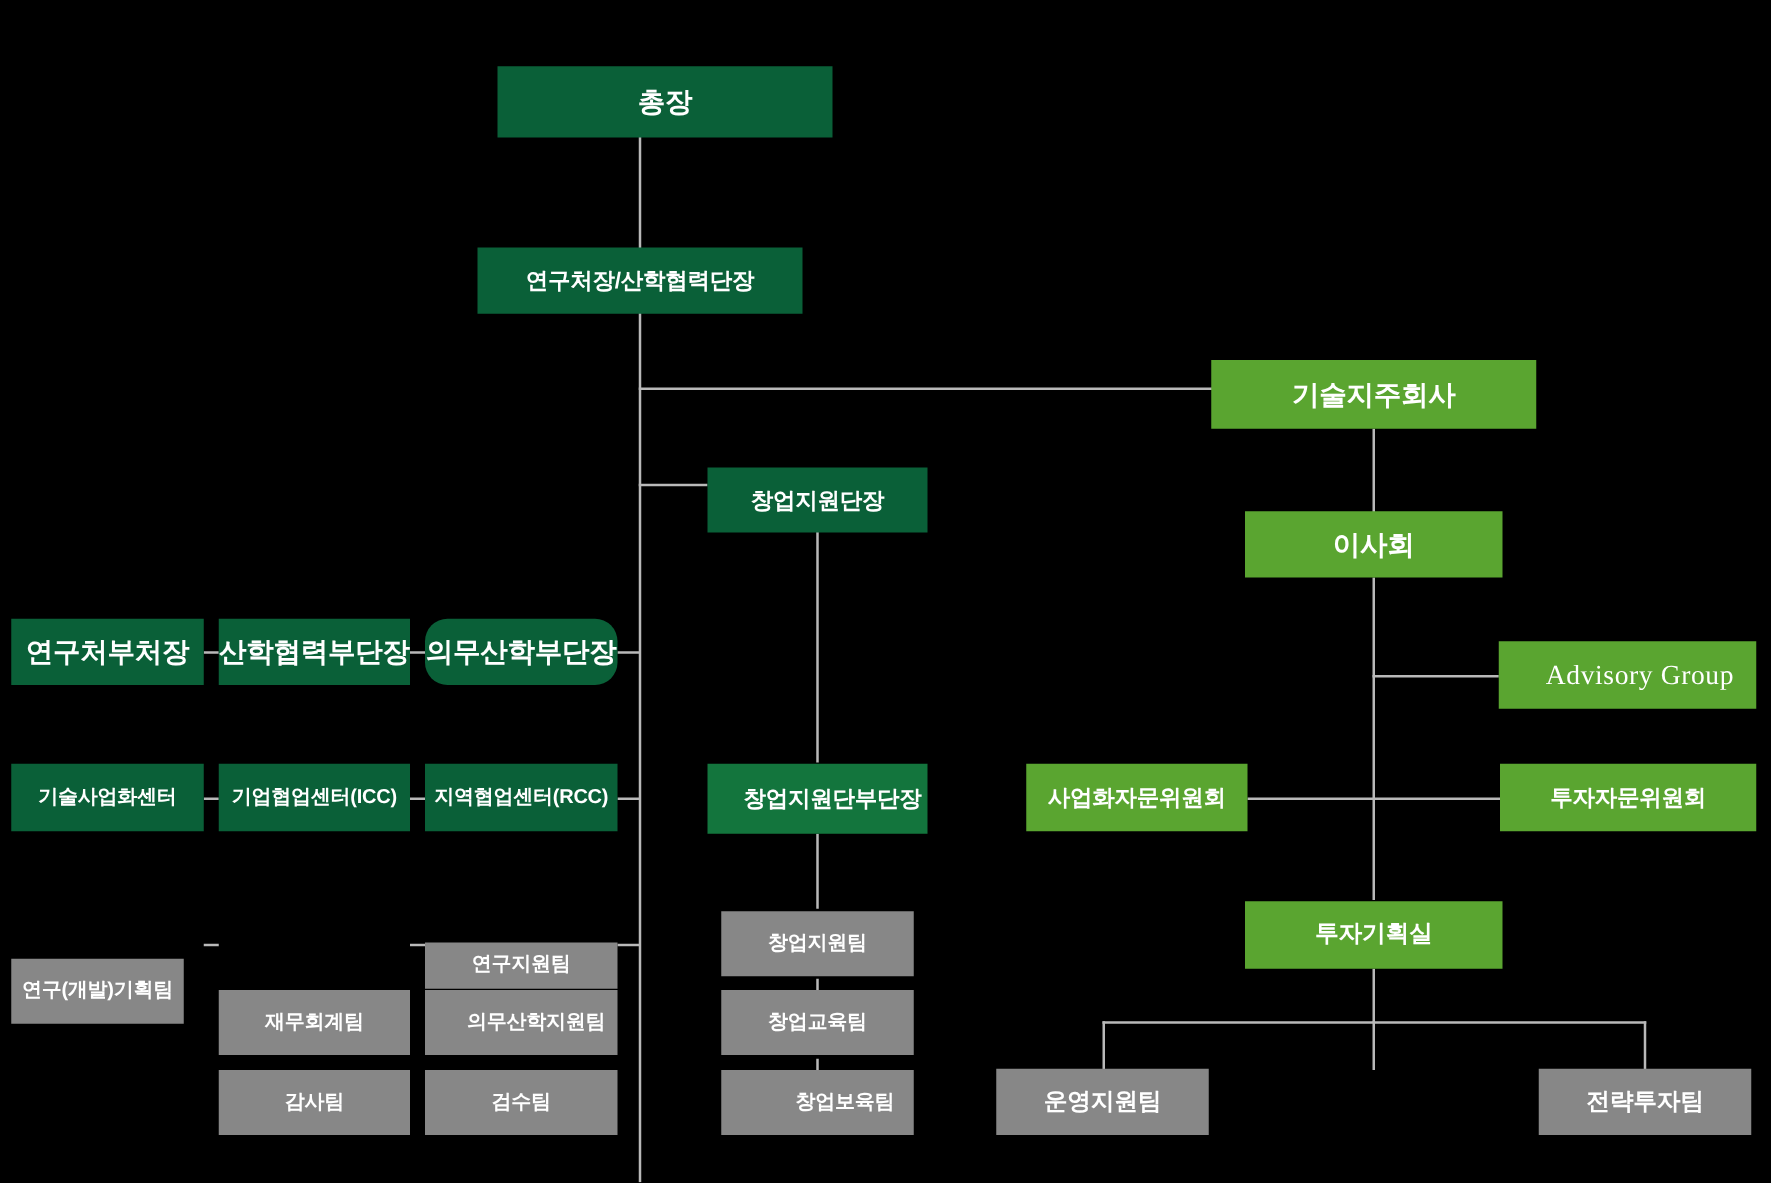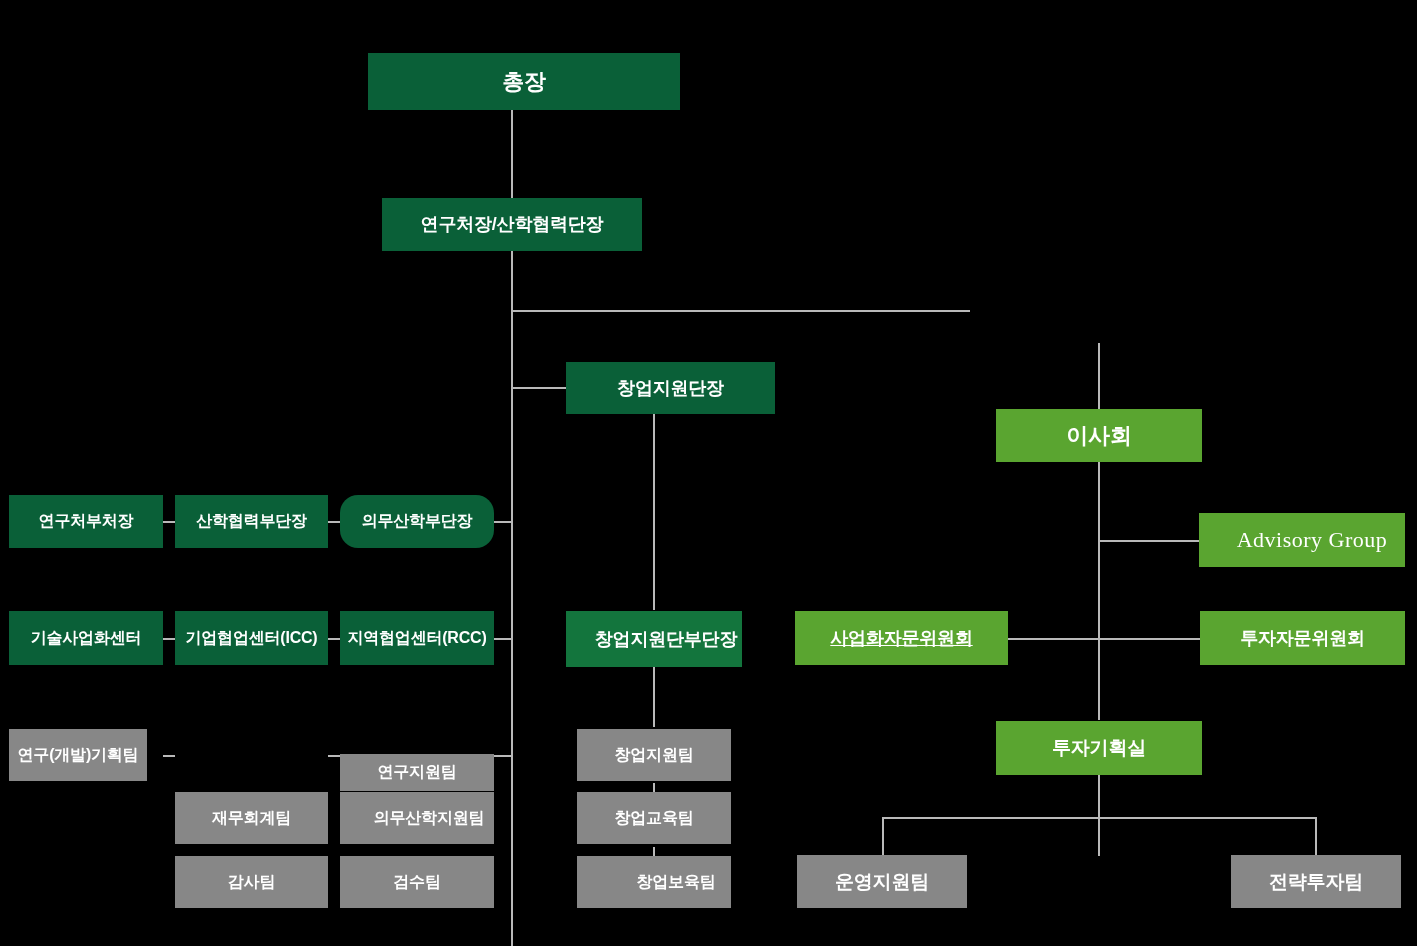--- a/index.html
+++ b/index.html
@@ -37,21 +37,21 @@
   .node.serif {
     font-family: "Liberation Serif", "DejaVu Serif", serif;
     font-weight: normal;
     letter-spacing: 0.5px;
     padding-left: 20px;
   }
 
   .fs22 { font-size: 22px; }
   .fs19 { font-size: 19px; }
   .fs18 { font-size: 18px; }
-  .fs17 { font-size: 16px; }
+  .fs17 { font-size: 22px; }
   .fs16 { font-size: 16px; }
 
   .line {
     position: absolute;
     background: #b9b9b9;
     z-index: 1;
   }
   .vline { width: 2px; }
   .hline { height: 2px; }
 </style>
@@ -90,45 +90,46 @@
   <div class="line hline" style="left:1098px; top:540px; width:101px;"></div>
 
   <div class="line hline" style="left:998px; top:638px; width:202px;"></div>
 
   <div class="line vline" style="left:1098px; top:775px; height:43px;"></div>
   <div class="line hline" style="left:882px; top:817px; width:435px;"></div>
   <div class="line vline" style="left:882px; top:817px; height:39px;"></div>
   <div class="line vline" style="left:1098px; top:817px; height:39px;"></div>
   <div class="line vline" style="left:1315px; top:817px; height:39px;"></div>
 
-  <div class="node dark fs22" style="left:368px; top:53px; width:312px; height:57px;text-align:right;">총장</div>
+  <div class="node dark fs22" style="left:398px; top:53px; width:268px; height:57px;text-align:right;">총장</div>
 
   <div class="node dark fs18" style="left:382px; top:198px; width:260px; height:53px;">연구처장/산학협력단장</div>
 
+  <div class="node light fs22" style="left:969px; top:288px; width:260px; height:55px;">기술지주회사</div>
 
-  <div class="node dark fs18" style="left:566px; top:362px; width:209px; height:52px;">창업지원단장</div>
+  <div class="node dark fs18" style="left:566px; top:374px; width:176px; height:52px;">창업지원단장</div>
 
   <div class="node light fs22" style="left:996px; top:409px; width:206px; height:53px;">이사회</div>
 
   <div class="node dark fs17" style="left:9px; top:495px; width:154px; height:53px;">연구처부처장</div>
   <div class="node dark fs17" style="left:175px; top:495px; width:153px; height:53px;">산학협력부단장</div>
   <div class="node dark fs17" style="left:340px; top:495px; width:154px; height:53px;border-radius:18px;">의무산학부단장</div>
 
   <div class="node light fs22 serif" style="left:1199px; top:513px; width:206px; height:54px;">Advisory Group</div>
 
   <div class="node dark fs16" style="left:9px; top:611px; width:154px; height:54px;">기술사업화센터</div>
   <div class="node dark fs16" style="left:175px; top:611px; width:153px; height:54px;">기업협업센터(ICC)</div>
   <div class="node dark fs16" style="left:340px; top:611px; width:154px; height:54px;">지역협업센터(RCC)</div>
 
   <div class="node mid fs18" style="left:566px; top:611px; width:176px; height:56px;padding-left:24px;">창업지원단부단장</div>
 
-  <div class="node light fs18" style="left:795px; top:611px; width:213px; height:54px;text-decoration:underline;">사업화자문위원회</div>
+  <div class="node light fs18" style="left:821px; top:611px; width:177px; height:54px;">사업화자문위원회</div>
   <div class="node light fs18" style="left:1200px; top:611px; width:205px; height:54px;">투자자문위원회</div>
 
-  <div class="node gray fs16" style="left:9px; top:729px; width:138px; height:52px;">연구(개발)기획팀</div>
+  <div class="node gray fs16" style="left:9px; top:767px; width:138px; height:52px;">연구(개발)기획팀</div>
   <div class="node gray fs16" style="left:340px; top:754px; width:154px; height:37px;">연구지원팀</div>
 
   <div class="node gray fs16" style="left:175px; top:792px; width:153px; height:52px;">재무회계팀</div>
   <div class="node gray fs16" style="left:340px; top:792px; width:154px; height:52px;padding-left:24px;">의무산학지원팀</div>
 
   <div class="node gray fs16" style="left:175px; top:856px; width:153px; height:52px;">감사팀</div>
   <div class="node gray fs16" style="left:340px; top:856px; width:154px; height:52px;">검수팀</div>
 
   <div class="node gray fs16" style="left:577px; top:729px; width:154px; height:52px;">창업지원팀</div>
   <div class="node gray fs16" style="left:577px; top:792px; width:154px; height:52px;">창업교육팀</div>

